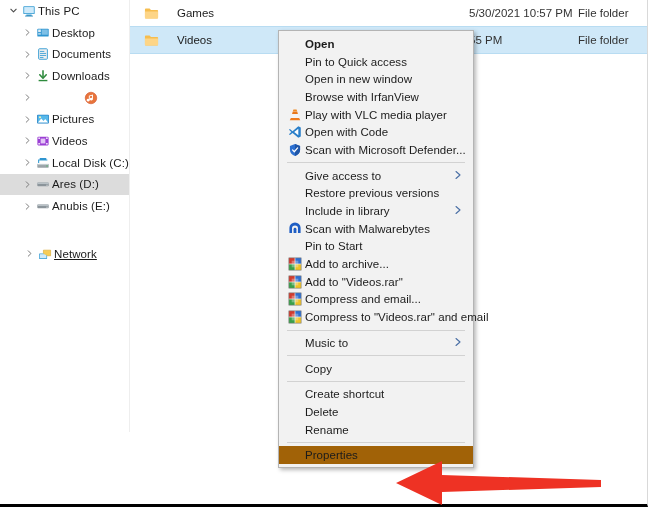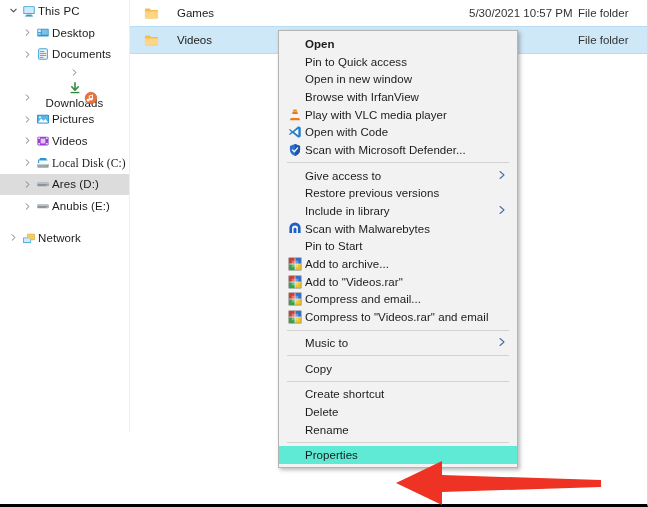--- a/index.html
+++ b/index.html
@@ -28,27 +28,27 @@
   .filelist{position:absolute;left:130px;top:0;right:0;height:52px;}
   .frow{position:absolute;left:0;right:0;height:26px;display:flex;align-items:center;}
   .frow.r0{top:0;background:#ffffff;}
   .frow.r1{top:26px;background:#cfe8f8;border-top:1px solid #b8dcf2;border-bottom:1px solid #b8dcf2;}
   .fname{position:absolute;left:14px;display:flex;align-items:center;gap:18px;}
   .fname .lbl{font-size:11.5px;color:#1b1b1b;}
   .fdate{position:absolute;left:339px;font-size:11.5px;color:#333;white-space:nowrap;}
   .ftype{position:absolute;left:448px;font-size:11.5px;color:#333;white-space:nowrap;}
 
   
-  .ctxmenu{position:absolute;left:278px;top:30px;width:240px;
+  .ctxmenu{position:absolute;left:278px;top:30px;width:196px;
            background:#f2f2f2;border:1px solid #b4b4b4;
            box-shadow:2px 2px 4px rgba(0,0,0,.28);
            padding:4px 0 3px 0;box-sizing:border-box;}
   .mi{position:relative;height:17.7px;display:flex;align-items:center;padding:0 8px 0 6px;
       box-sizing:border-box;}
-  .mi.hl{background:#5eead4;}
+  .mi.hl{background:#a16207;}
   .mi .mic{width:20px;flex:0 0 20px;display:flex;align-items:center;justify-content:center;}
   .mi .mic svg{display:block;}
   .mi .mtxt{font-size:11.5px;color:#1b1b1b;white-space:nowrap;letter-spacing:.05px;}
   .mi .mtxt.bold{font-weight:bold;}
   .mi .arrow{position:absolute;right:11px;top:50%;transform:translateY(-50%);
              color:#4a6fa5;font-size:10px;line-height:1;}
   .sep{height:1px;background:#d2d2d2;margin:3.5px 8px 3.5px 8px;}
 
   
   .redarrow{position:absolute;left:396px;top:461px;width:205px;height:44px;pointer-events:none;}
@@ -101,21 +101,21 @@
           <svg width="14" height="14" viewBox="0 0 16 16">
             <rect x="3" y="2" width="10" height="12" rx="1" fill="#f0f0f0" stroke="#3a9fd4" stroke-width="1.1"></rect>
             <rect x="4.5" y="4.5" width="5" height="1" fill="#3a9fd4"></rect>
             <rect x="4.5" y="6.8" width="7" height="1" fill="#3a9fd4"></rect>
             <rect x="4.5" y="9.1" width="7" height="1" fill="#3a9fd4"></rect>
             <rect x="4.5" y="11.4" width="4" height="1" fill="#3a9fd4"></rect>
           </svg>
         </span>
         <span class="nlabel">Documents</span>
       </div>
-      <div class="navrow" style="padding-left: 20px; flex-direction: column;">
+      <div class="navrow" style="padding-left: 20px;">
         <span class="chev">
           <svg width="9" height="9" viewBox="0 0 10 10">
             <path d="M3.6 2 L6.6 5 L3.6 8" stroke="#7a7a7a" stroke-width="1.1" fill="none" stroke-linecap="round" stroke-linejoin="round"></path>
           </svg>
         </span>
         <span class="nicon">
           <svg width="14" height="14" viewBox="0 0 16 16">
             <path d="M8 1.5 L8 9.5" stroke="#2e8b3d" stroke-width="1.8" fill="none"></path>
             <path d="M4.3 6.6 L8 10.6 L11.7 6.6" stroke="#2e8b3d" stroke-width="1.8" fill="none" stroke-linecap="round" stroke-linejoin="round"></path>
             <rect x="3" y="12.4" width="10" height="1.6" fill="#2e8b3d"></rect>
@@ -165,21 +165,21 @@
             <rect x="1.6" y="3" width="12.8" height="10" rx="1.2" fill="#9b3fd4"></rect>
             <rect x="2.6" y="4" width="2" height="1.6" fill="#ffffff" opacity=".9"></rect>
             <rect x="2.6" y="10.4" width="2" height="1.6" fill="#ffffff" opacity=".9"></rect>
             <rect x="11.4" y="4" width="2" height="1.6" fill="#ffffff" opacity=".9"></rect>
             <rect x="11.4" y="10.4" width="2" height="1.6" fill="#ffffff" opacity=".9"></rect>
             <rect x="5.3" y="5.2" width="5.4" height="5.6" fill="#e3c6f6"></rect>
           </svg>
         </span>
         <span class="nlabel">Videos</span>
       </div>
-      <div class="navrow" style="padding-left: 20px; font-family: Liberation Serif, serif;">
+      <div class="navrow" style="padding-left: 20px;">
         <span class="chev">
           <svg width="9" height="9" viewBox="0 0 10 10">
             <path d="M3.6 2 L6.6 5 L3.6 8" stroke="#7a7a7a" stroke-width="1.1" fill="none" stroke-linecap="round" stroke-linejoin="round"></path>
           </svg>
         </span>
         <span class="nicon">
           <svg width="14" height="14" viewBox="0 0 16 16">
             <rect x="1.5" y="9" width="13" height="4.4" rx=".7" fill="#9aa3a8"></rect>
             <rect x="1.5" y="9" width="13" height="1.4" fill="#c3cbd0"></rect>
             <circle cx="12.6" cy="11.4" r=".7" fill="#3fbf55"></circle>
@@ -212,21 +212,21 @@
         </span>
         <span class="nicon">
           <svg width="14" height="14" viewBox="0 0 16 16">
             <rect x="1.5" y="6.4" width="13" height="4.2" rx=".9" fill="#8b949a"></rect>
             <rect x="1.5" y="6.4" width="13" height="1.5" rx=".6" fill="#b9c1c6"></rect>
             <circle cx="12.6" cy="9.3" r=".65" fill="#e8eaec"></circle>
           </svg>
         </span>
         <span class="nlabel">Anubis (E:)</span>
       </div>
-      <div class="navrow" style="padding-left: 6px; margin-top: 10px;">
+      <div class="navrow" style="padding-left: 22px; margin-top: 26px; text-decoration: underline;">
         <span class="chev">
           <svg width="9" height="9" viewBox="0 0 10 10">
             <path d="M3.6 2 L6.6 5 L3.6 8" stroke="#7a7a7a" stroke-width="1.1" fill="none" stroke-linecap="round" stroke-linejoin="round"></path>
           </svg>
         </span>
         <span class="nicon">
           <svg width="14" height="14" viewBox="0 0 16 16">
             <rect x="1.2" y="7.4" width="9.2" height="6.2" rx=".7" fill="#3a9fd4"></rect>
             <rect x="2" y="8.2" width="7.6" height="4.6" fill="#cfeafa"></rect>
             <path d="M6.2 7.4 L6.2 3.6 L14.4 3.6 L14.4 10 L10.4 10" fill="#f5c94e" opacity=".95"></path>

